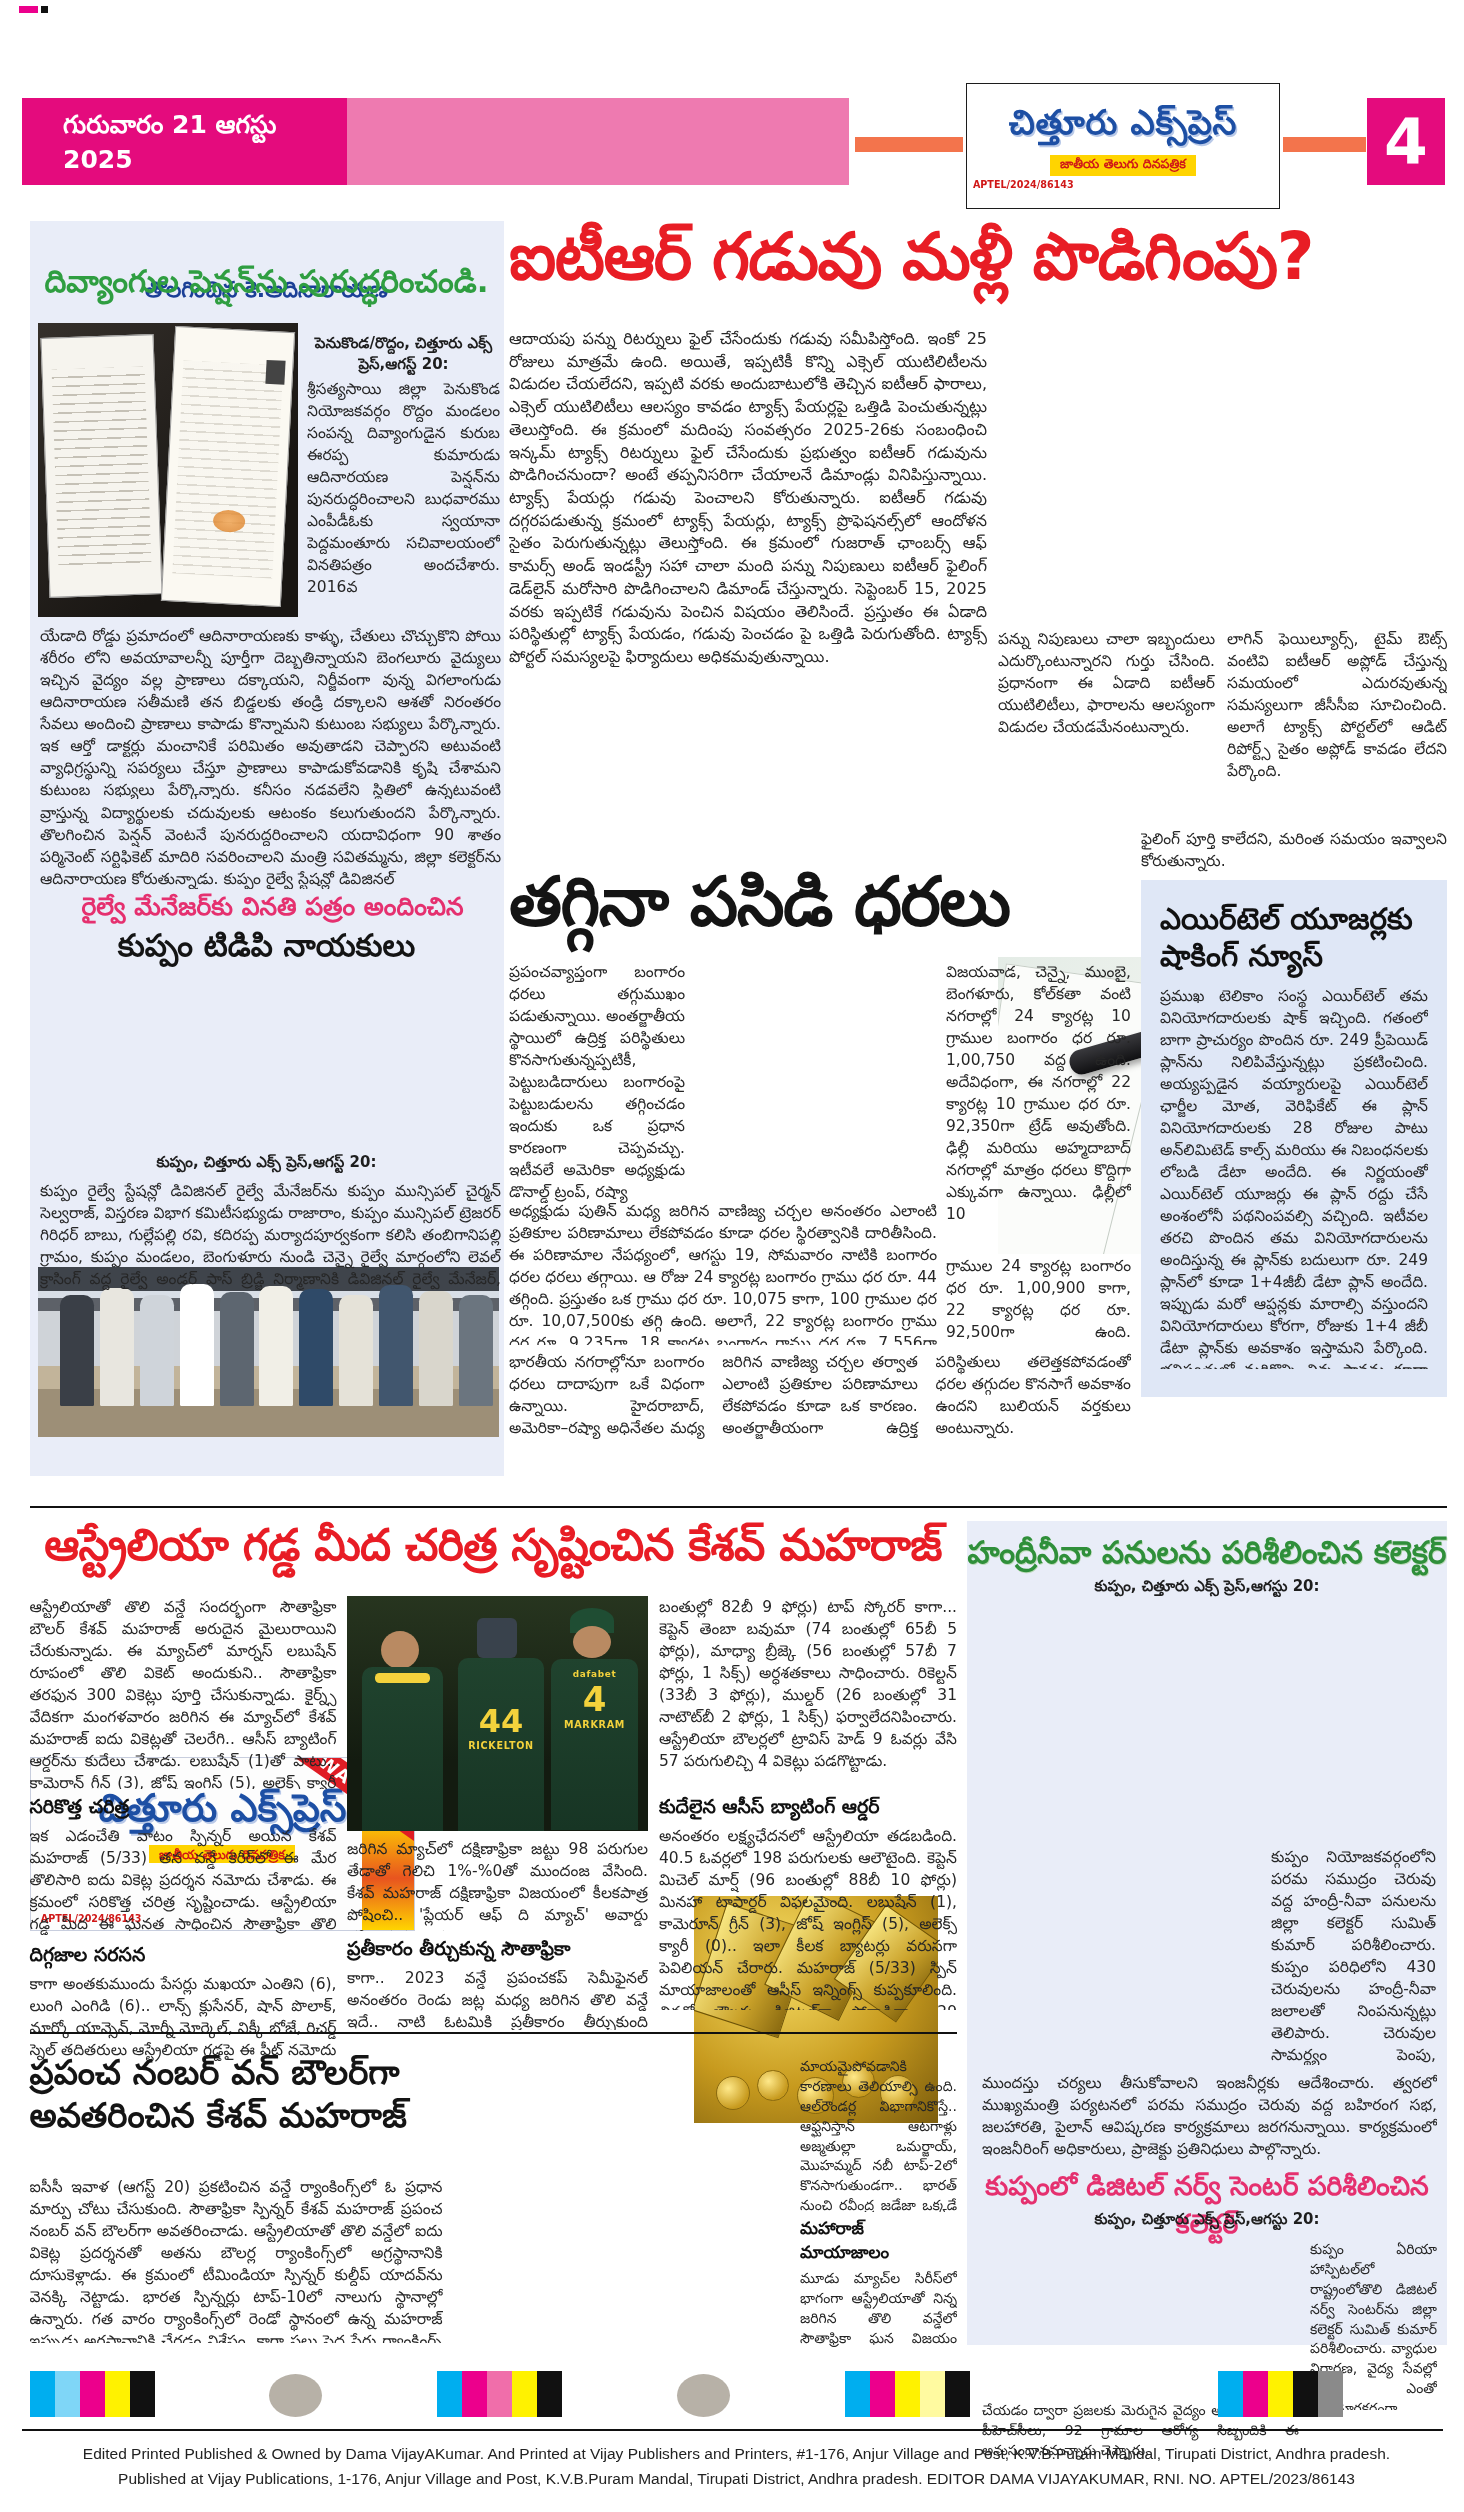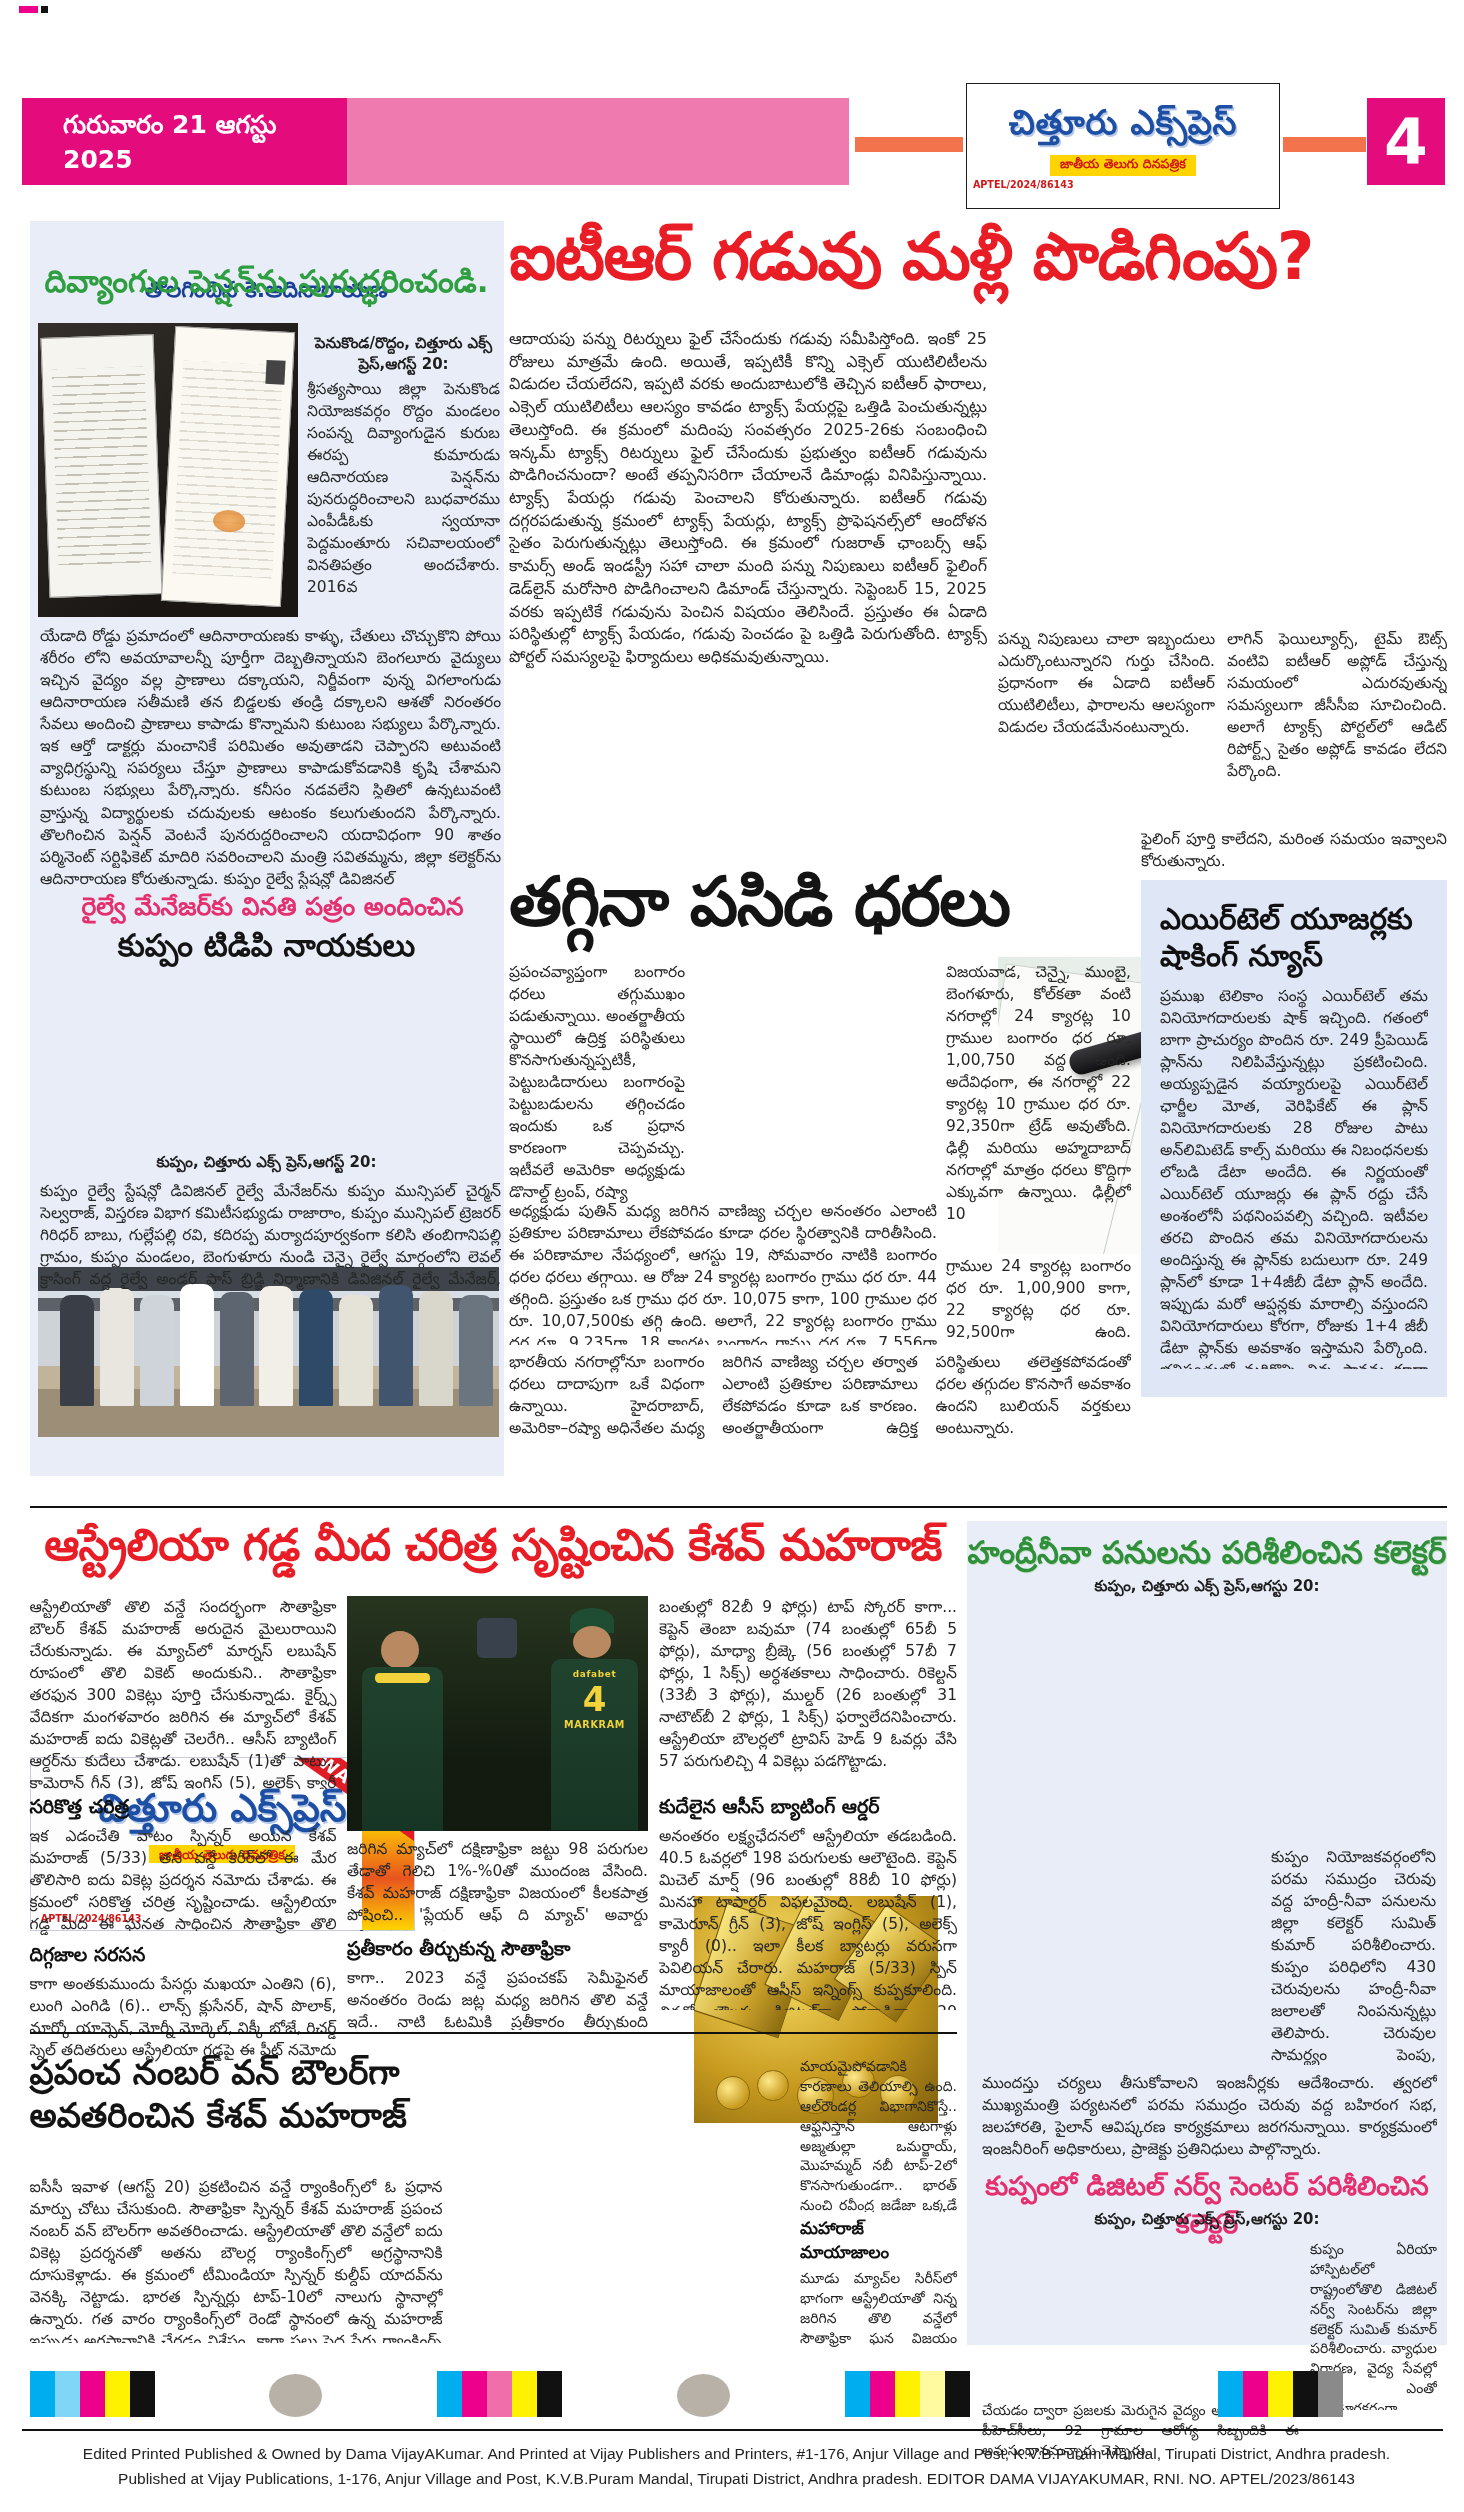--- a/index.html
+++ b/index.html
@@ -217,20 +217,24 @@
     <div class="jtext" style="height:89px;">కాగా అంతకుముందు పేసర్లు మఖయా ఎంతిని (6), లుంగి ఎంగిడి (6).. లాన్స్ క్లుసేనర్, షాన్ పొలాక్, మార్కో యాన్సెన్, మోర్నీ మోర్కెల్, నిక్కీ బోజే, రిచర్డ్ స్నెల్ తదితరులు ఆస్ట్రేలియా గడ్డపై ఈ ఫీట్ నమోదు చేశారు. మూడు హ్యాట్రిక్ సిరీస్‌లో భాగంగా మంగళవారం జరిగిన తొలి వన్డే సిరీస్‌లో భాగంగా ఈ విజయం సాధించారు.</div>
   </div>
 
   <div class="abs" style="left:347px;top:1596px;width:301px;height:428px;">
     <div class="photo ph-cricket" style="width:301px;height:235px;">
       <div class="head-c" style="left:34px;top:35px;width:38px;height:38px;"></div>
       <div class="jersey" style="left:14.8px;top:71px;width:81px;height:164px;">
         <div style="height:10.3px;background:#f3d23c;margin:5.9px 13.3px 0 13.3px;border-radius:4.4px;"></div>
       </div>
       <div class="head-c" style="left:130px;top:22px;width:40px;height:40px;background:#39424c;border-radius:5.9px;"></div>
+      <div class="jersey" style="left:111px;top:62px;width:86px;height:173px;">
+        <div class="num" style="font-size:32px;margin-top:44px;">44</div>
+        <div class="nm" style="font-size:9.6px;">RICKELTON</div>
+      </div>
       <div class="cap" style="left:223px;top:11.8px;width:44px;height:25px;"></div>
       <div class="head-c" style="left:226px;top:29.5px;width:38px;height:32px;"></div>
       <div class="jersey" style="left:204px;top:63px;width:87px;height:171px;">
         <div class="nm" style="font-size:8.9px;margin-top:10.3px;">dafabet</div>
         <div class="num" style="font-size:34px;">4</div>
         <div class="nm" style="font-size:9.6px;">MARKRAM</div>
       </div>
     </div>
     <div class="jtext" style="margin-top:7.4px;height:93px;">జరిగిన మ్యాచ్‌లో దక్షిణాఫ్రికా జట్టు 98 పరుగుల తేడాతో గెలిచి 1%-%0తో ముందంజ వేసింది. కేశవ్ మహరాజ్ దక్షిణాఫ్రికా విజయంలో కీలకపాత్ర పోషించి.. 'ప్లేయర్ ఆఫ్ ది మ్యాచ్' అవార్డు దక్కించుకున్నాడు.</div>
     <div class="subhead">ప్రతీకారం తీర్చుకున్న సౌతాఫ్రికా</div>

